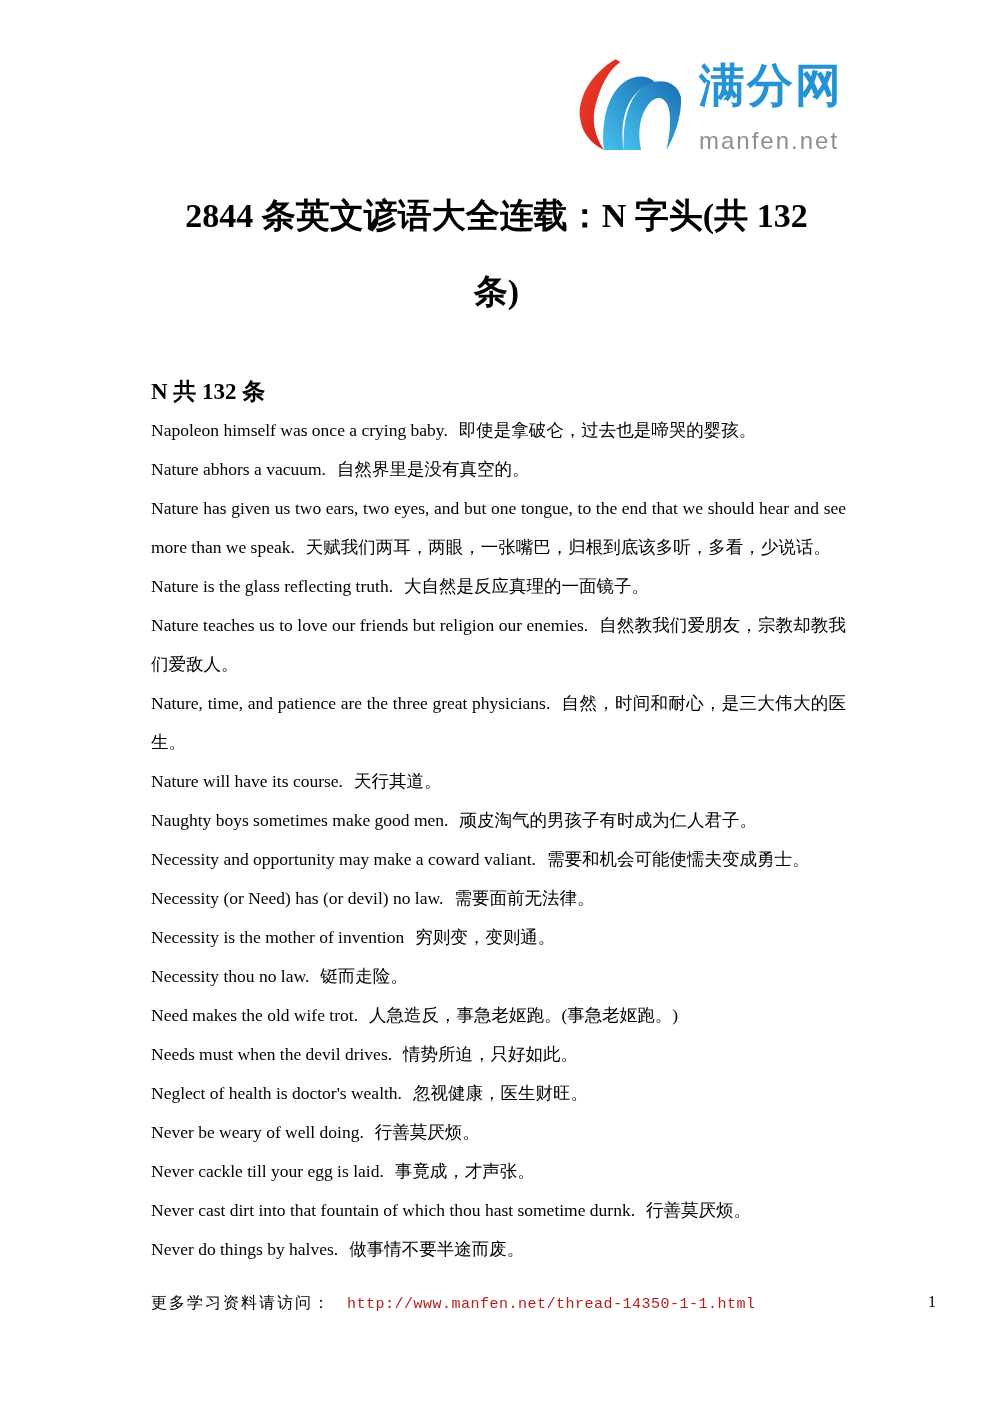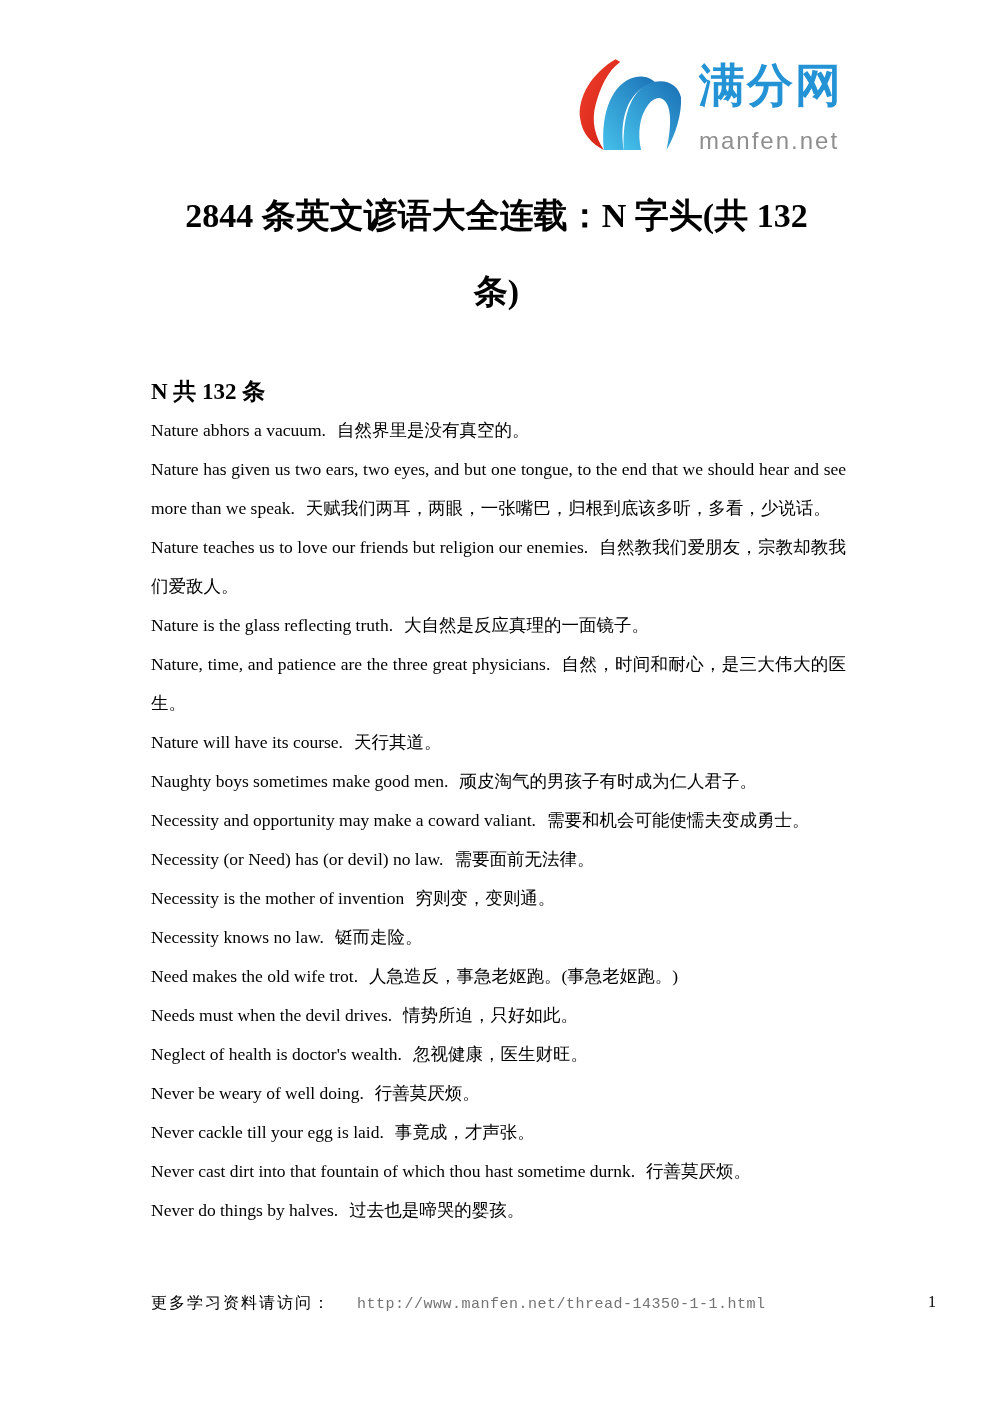--- a/index.html
+++ b/index.html
@@ -79,23 +79,23 @@
     position: absolute;
     left: 151px;
     top: 1293px;
     width: 790px;
     font-size: 16px;
   }
   .footer-label { letter-spacing: 2px; }
   .footer-url {
     font-family: "Liberation Mono", "DejaVu Sans Mono", monospace;
     font-size: 15px;
-    margin-left: 26px;
+    margin-left: 16px;
     letter-spacing: 0.5px;
-    color: #737373;
+    color: #b91c1c;
     text-decoration: none;
   }
   .page-number {
     position: absolute;
     right: 5px;
     top: 0;
     font-size: 16px;
   }
 </style>
 </head>
@@ -126,56 +126,57 @@
   </header>
 
   <h1 class="title">
     <span>2844 条英文谚语大全连载：N 字头(共 132</span>
     <span>条)</span>
   </h1>
 
   <main class="content">
     <p class="section-heading">N 共 132 条</p>
     <div>
+  <p class="entry"><span class="en">Napoleon himself was once a crying baby.</span><span class="zh">即使是拿破仑，过去也是啼哭的婴孩。</span></p>
 
   <p class="entry"><span class="en">Nature abhors a vacuum.</span><span class="zh">自然界里是没有真空的。</span></p>
 
   <p class="entry"><span class="en">Nature has given us two ears, two eyes, and but one tongue, to the end that we should hear and see more than we speak.</span><span class="zh">天赋我们两耳，两眼，一张嘴巴，归根到底该多听，多看，少说话。</span></p>
 
+  <p class="entry"><span class="en">Nature is the glass reflecting truth.</span><span class="zh">大自然是反应真理的一面镜子。</span></p>
+
   <p class="entry"><span class="en">Nature teaches us to love our friends but religion our enemies.</span><span class="zh">自然教我们爱朋友，宗教却教我们爱敌人。</span></p>
-
-  <p class="entry"><span class="en">Nature is the glass reflecting truth.</span><span class="zh">大自然是反应真理的一面镜子。</span></p>
 
   <p class="entry"><span class="en">Nature, time, and patience are the three great physicians.</span><span class="zh">自然，时间和耐心，是三大伟大的医生。</span></p>
 
   <p class="entry"><span class="en">Nature will have its course.</span><span class="zh">天行其道。</span></p>
 
   <p class="entry"><span class="en">Naughty boys sometimes make good men.</span><span class="zh">顽皮淘气的男孩子有时成为仁人君子。</span></p>
 
   <p class="entry"><span class="en">Necessity and opportunity may make a coward valiant.</span><span class="zh">需要和机会可能使懦夫变成勇士。</span></p>
 
   <p class="entry"><span class="en">Necessity (or Need) has (or devil) no law.</span><span class="zh">需要面前无法律。</span></p>
 
   <p class="entry"><span class="en">Necessity is the mother of invention</span><span class="zh">穷则变，变则通。</span></p>
 
-  <p class="entry"><span class="en">Necessity knows no law.</span><span class="zh">铤而走险。</span></p>
+  <p class="entry"><span class="en">Necessity thou no law.</span><span class="zh">铤而走险。</span></p>
 
   <p class="entry"><span class="en">Need makes the old wife trot.</span><span class="zh">人急造反，事急老妪跑。(事急老妪跑。)</span></p>
 
   <p class="entry"><span class="en">Needs must when the devil drives.</span><span class="zh">情势所迫，只好如此。</span></p>
 
   <p class="entry"><span class="en">Neglect of health is doctor's wealth.</span><span class="zh">忽视健康，医生财旺。</span></p>
 
   <p class="entry"><span class="en">Never be weary of well doing.</span><span class="zh">行善莫厌烦。</span></p>
 
   <p class="entry"><span class="en">Never cackle till your egg is laid.</span><span class="zh">事竟成，才声张。</span></p>
 
   <p class="entry"><span class="en">Never cast dirt into that fountain of which thou hast sometime durnk.</span><span class="zh">行善莫厌烦。</span></p>
 
-  <p class="entry"><span class="en">Never do things by halves.</span><span class="zh">过去也是啼哭的婴孩。</span></p>
+  <p class="entry"><span class="en">Never do things by halves.</span><span class="zh">做事情不要半途而废。</span></p>
 </div>
   </main>
 
   <footer class="footer">
     <span class="footer-label">更多学习资料请访问：</span><span class="footer-url">http://www.manfen.net/thread-14350-1-1.html</span>
     <span class="page-number">1</span>
   </footer>
 
 </div>
 

